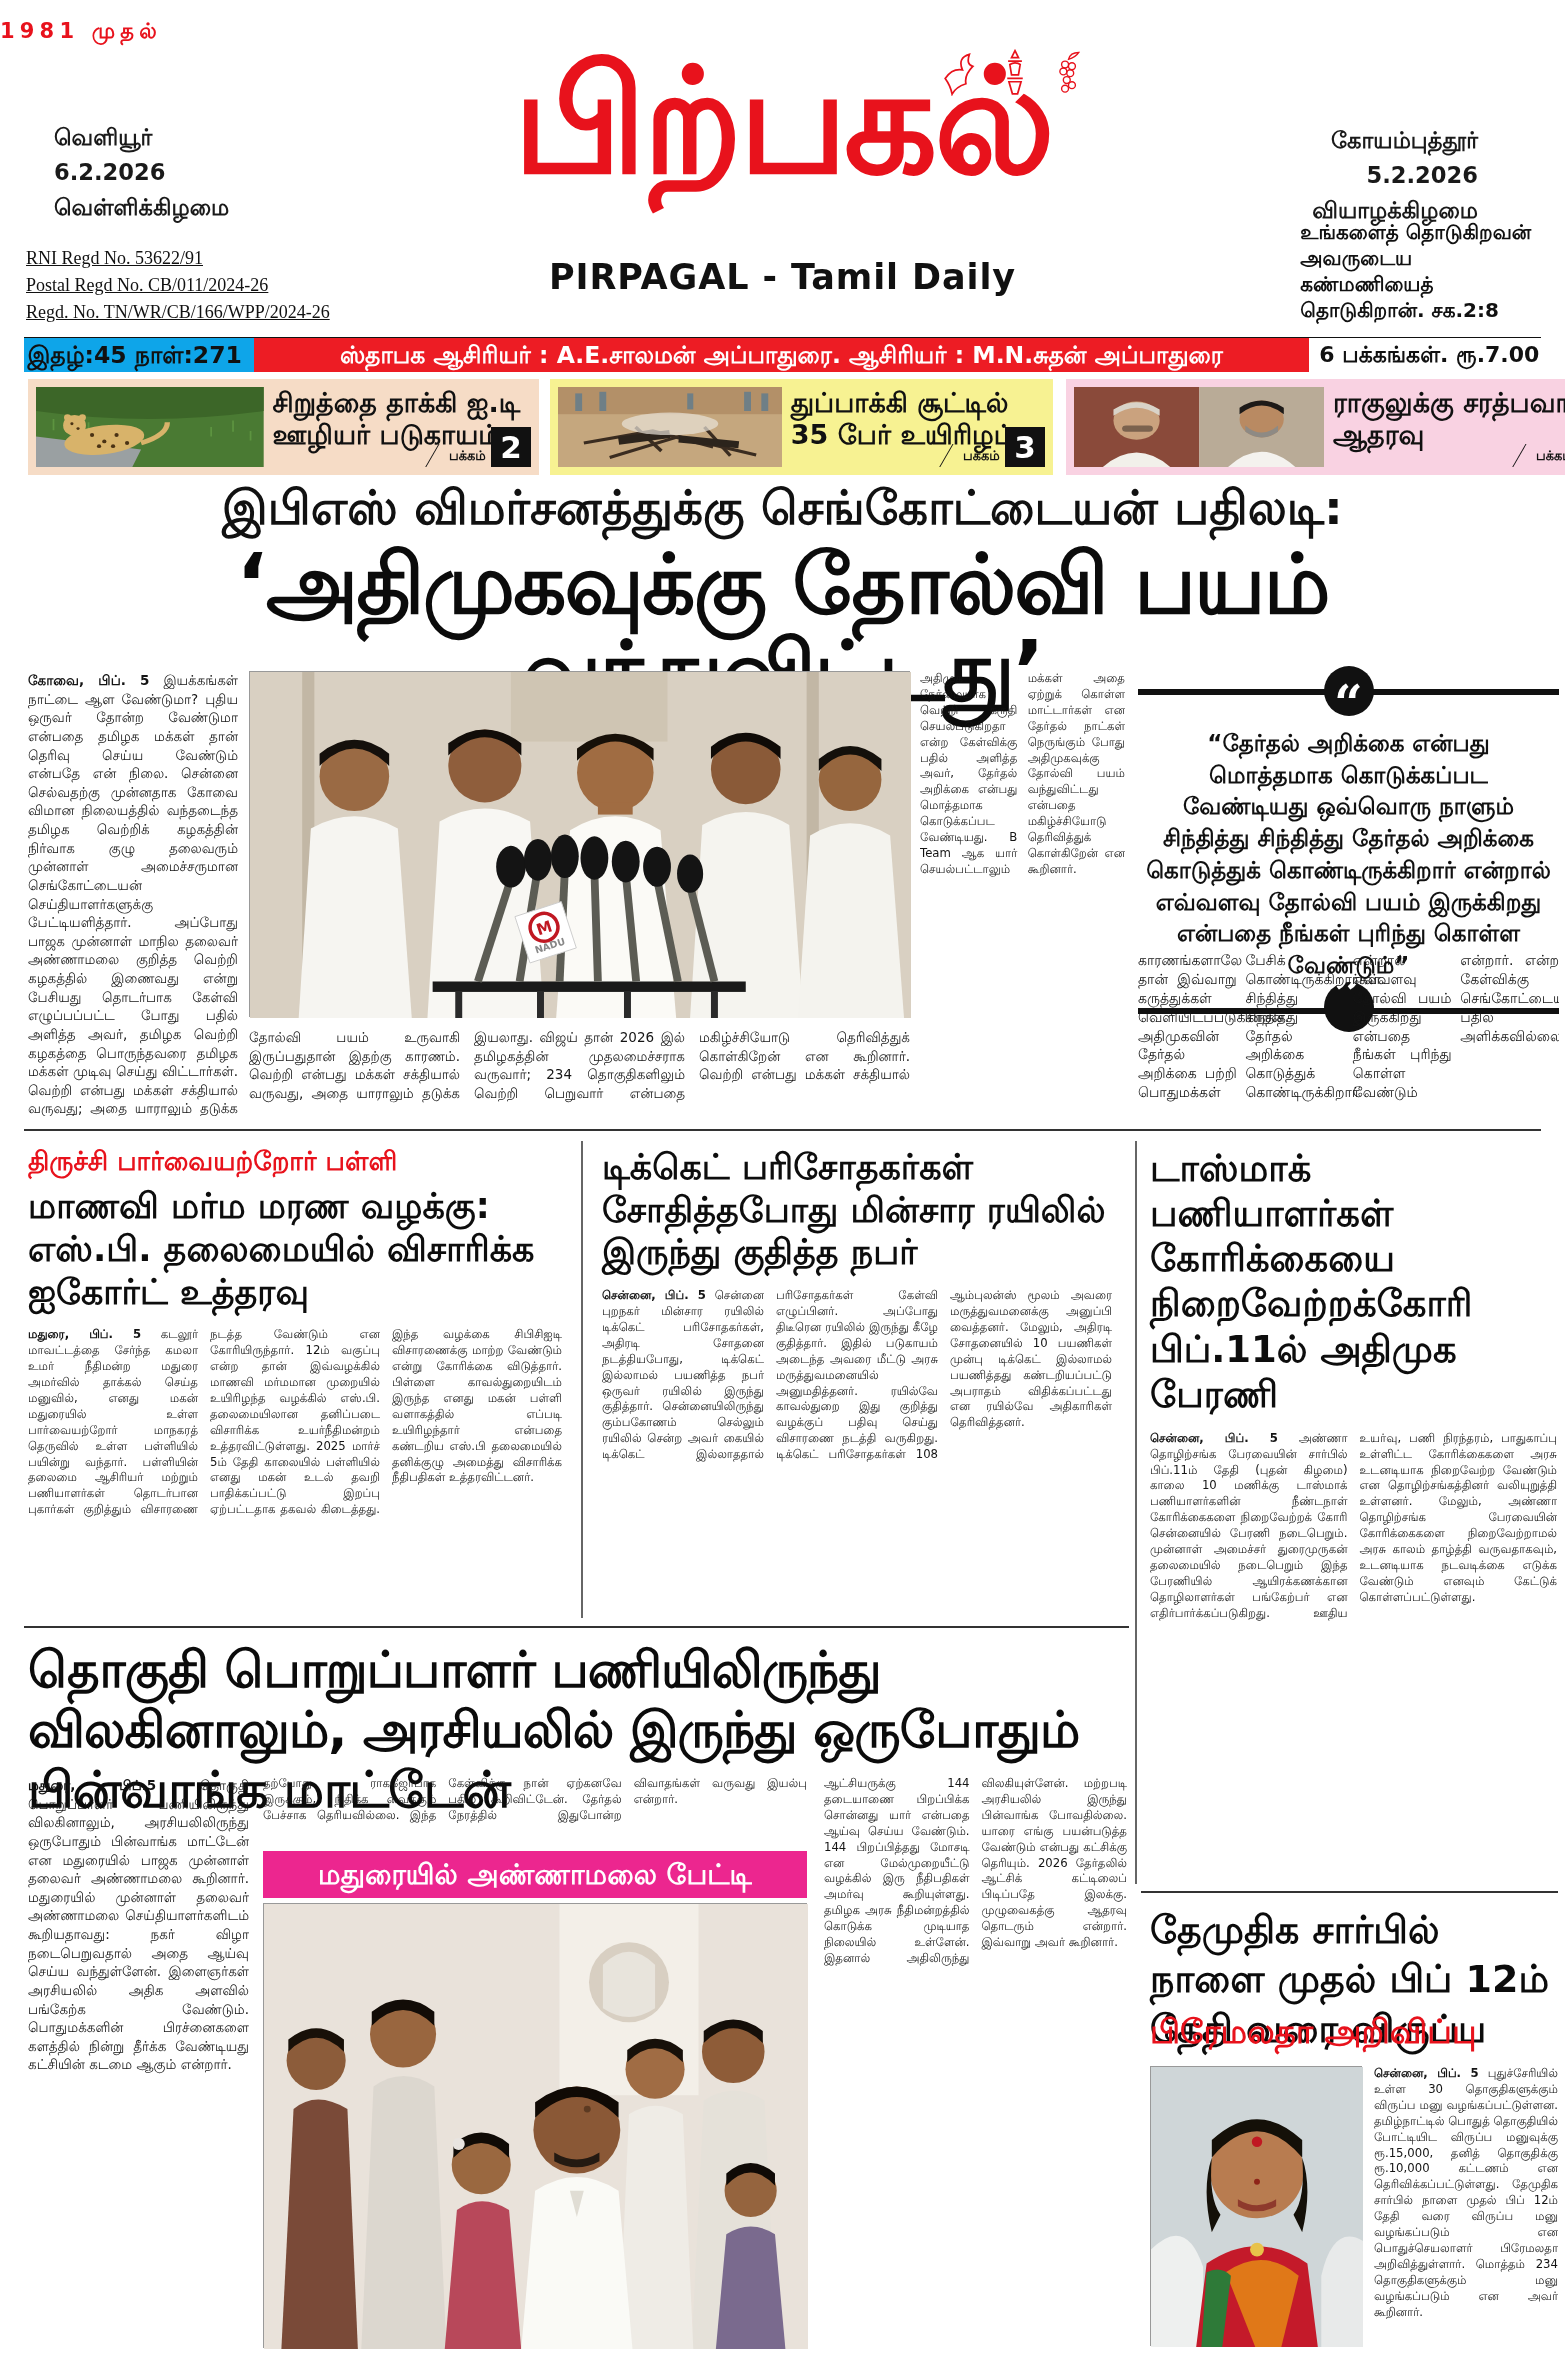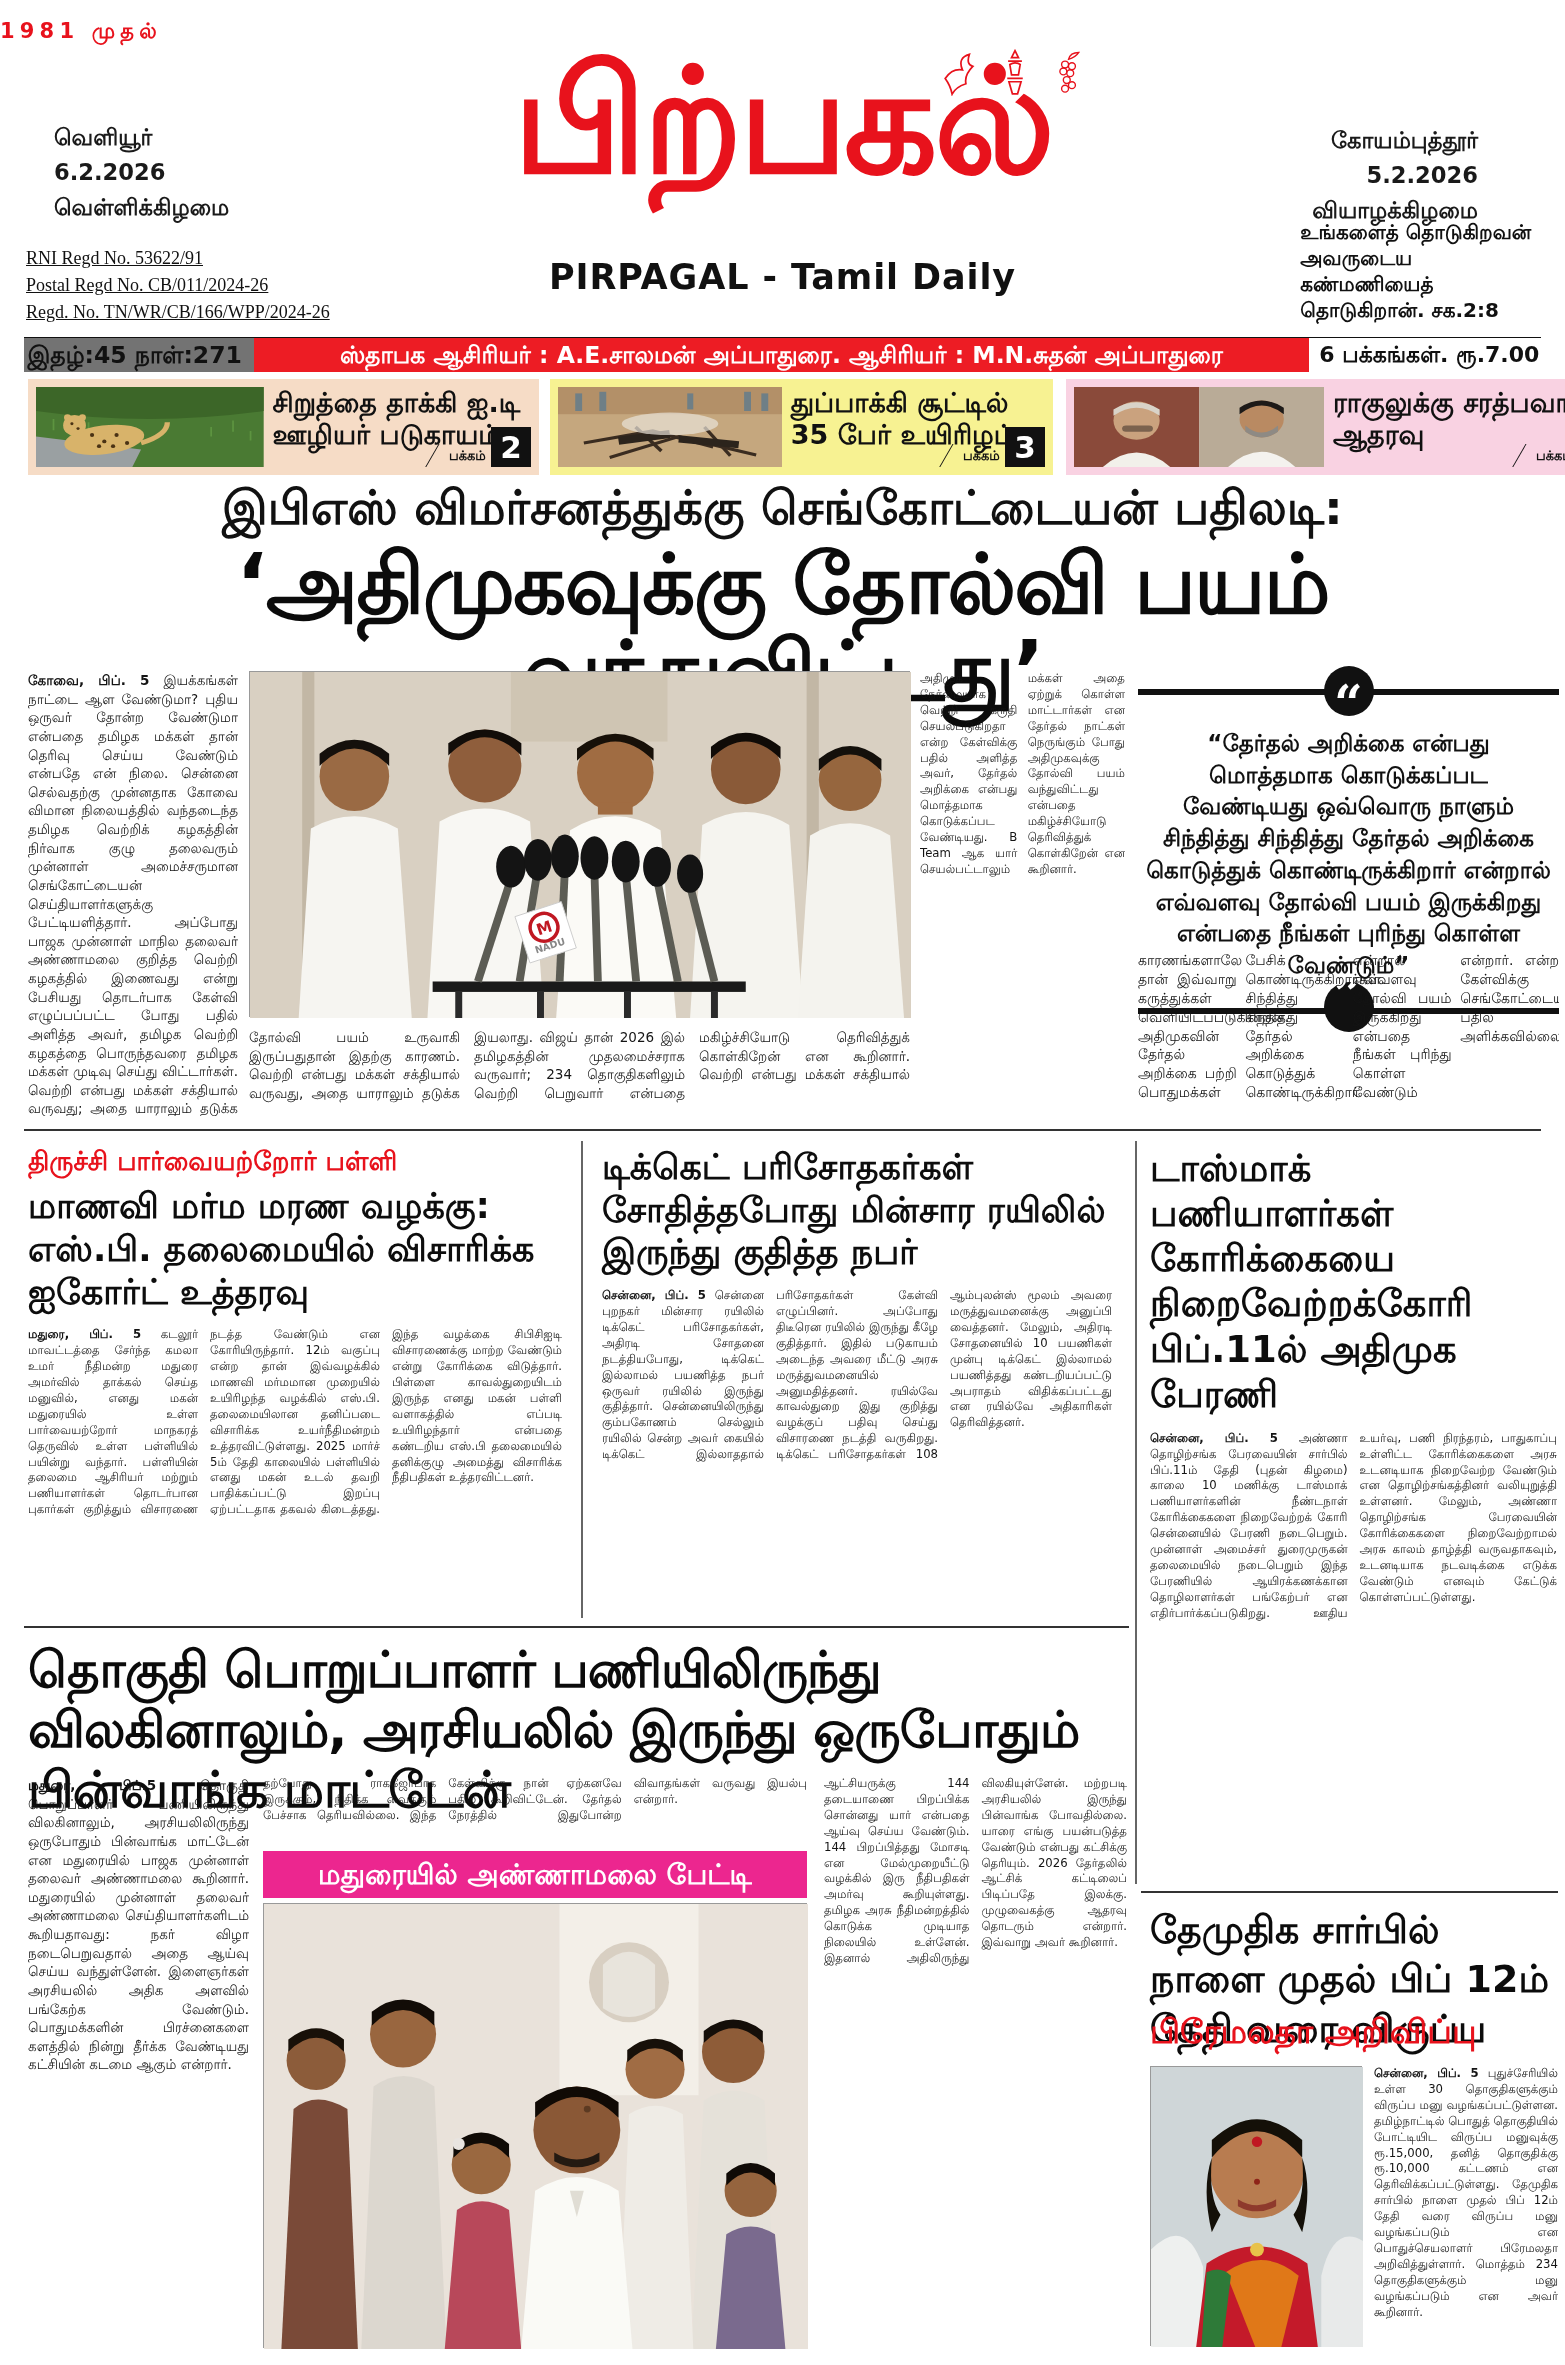--- a/index.html
+++ b/index.html
@@ -16,21 +16,21 @@
   .rni { left:26px; top:245px; font-family:"Liberation Serif",serif; font-size:18px; color:#111; line-height:1.5; }
   .rni div { text-decoration:underline; }
   .since-row { top:19px; left:0; width:100%; color:#e8121c; font-size:21px; font-weight:700; letter-spacing:5.2px; }
   .masthead-orn { top:42px; left:50%; transform:translateX(-50%); display:flex; gap:22.6px; }
   .logo { top:45px; left:0; width:100%; text-align:center; font-size:146px; font-weight:800; color:#e8121c; line-height:1.05; letter-spacing:-3.5px; }
   .logo-sub { top:257px; left:0; width:100%; text-align:center; font-size:35px; font-weight:800; color:#111; letter-spacing:0.9px; }
   .verse { right:15.7px; top:219px; width:249px; font-size:20px; font-weight:700; color:#111; line-height:1.3; }
   .areas { top:306px; left:0; width:100%; text-align:center; font-family:"Liberation Serif",serif; font-size:18px; font-weight:600; color:#111; }
 
   .strip { top:337px; left:24px; width:1517px; height:35px; display:flex; align-items:stretch; border-top:1.7px solid #111; }
-  .strip .issue { background:#737373; color:#111; font-size:23.5px; font-weight:800; padding:2.6px 12px 0 3.5px; white-space:nowrap; }
+  .strip .issue { background:#0ea5e9; color:#111; font-size:23.5px; font-weight:800; padding:2.6px 12px 0 3.5px; white-space:nowrap; }
   .strip .editors { background:#ed1c24; color:#fff; flex:1; text-align:center; font-size:23.5px; font-weight:800; padding-top:2.6px; }
   .strip .price { background:#fff; color:#111; font-size:22px; font-weight:800; padding:4.3px 1.7px 0 10.4px; white-space:nowrap; }
 
   
   .teaser { top:379px; height:96px; display:flex; gap:8.7px; padding:8px; }
   .t1 { left:28px;  width:511px; background:#f6dcc6; }
   .t2 { left:550px; width:503px; background:#f7f292; }
   .t3 { left:1066px; width:560px; background:#f9d2e2; }
   .teaser svg { height:100%; flex:0 0 46%; }
   .teaser .tx { flex:1; position:relative; }

